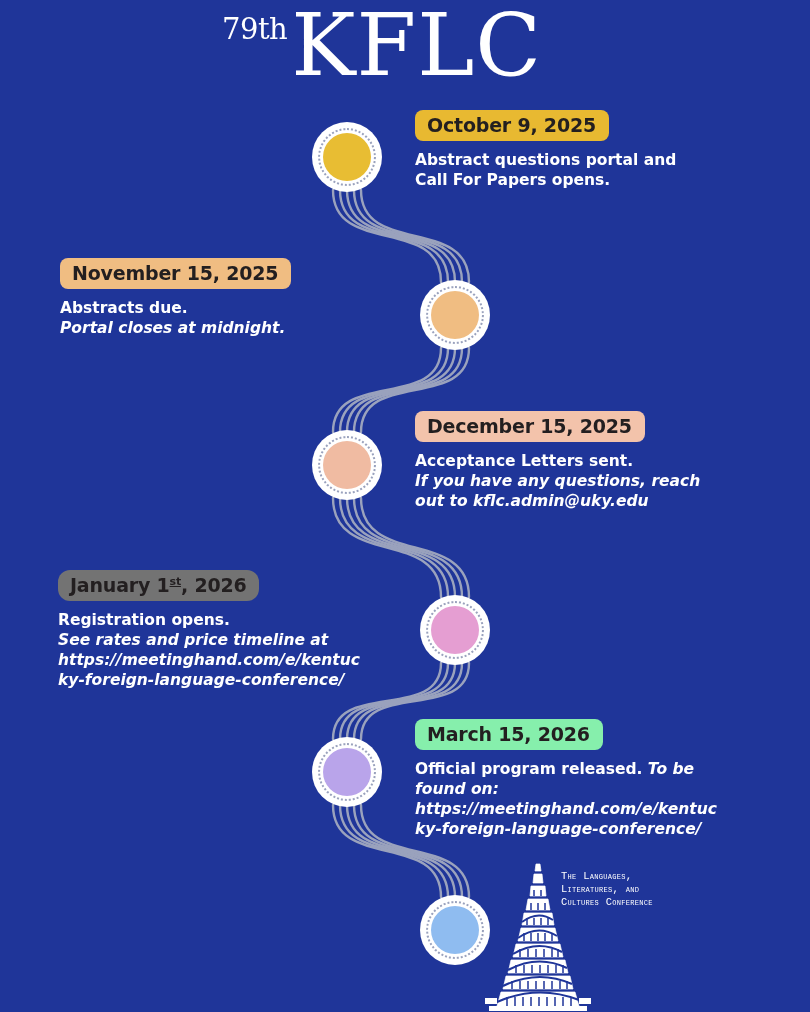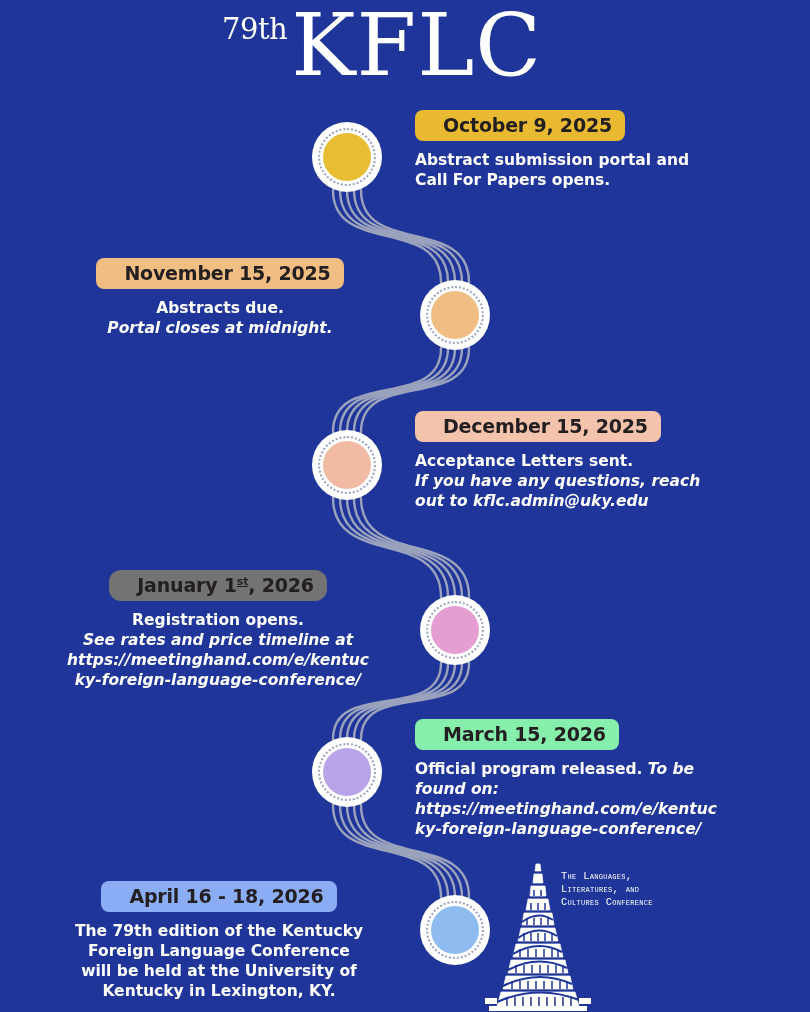--- a/index.html
+++ b/index.html
@@ -83,25 +83,25 @@
   .node .core {
     position: absolute;
     left: 11px; top: 11px;
     width: 48px; height: 48px;
     border-radius: 50%;
   }
 
   
   .entry { position: absolute; }
   .entry.right { text-align: left; }
-  .entry.left  { text-align: center; }
+  .entry.left  { text-align: left; }
 
   .badge {
     display: inline-block;
-    padding: 5px 13px 6px 28px;
+    padding: 5px 13px 6px 12px;
     border-radius: 8px;
     font-size: 19px;
     font-weight: bold;
     color: #231f20;
     line-height: 20px;
     white-space: nowrap;
     letter-spacing: -0.2px;
   }
   .badge sup {
     font-size: 11px;
@@ -210,21 +210,21 @@
     <div class="core" style="background:#b9a4ea;"></div>
   </div>
   <div class="node" style="left:420px; top:895px;">
     <div class="dots"></div>
     <div class="core" style="background:#8fbcf0;"></div>
   </div>
 
   <div class="entry right" style="left:415px; top:110px; width:340px;">
     <div class="badge" style="background:#e8b931;">October 9, 2025</div>
     <div class="desc">
-      <span class="ln">Abstract submission portal and</span>
+      <span class="ln">Abstract questions portal and</span>
       <span class="ln">Call For Papers opens.</span>
     </div>
   </div>
 
   <div class="entry left" style="left:60px; top:258px; width:320px;">
     <div class="badge" style="background:#f0bd82;">November 15, 2025</div>
     <div class="desc">
       <span class="ln">Abstracts due.</span>
       <span class="ln it">Portal closes at midnight.</span>
     </div>
@@ -254,29 +254,20 @@
   <div class="entry right" style="left:415px; top:719px; width:345px;">
     <div class="badge" style="background:#86efac;">March 15, 2026</div>
     <div class="desc">
       <span class="ln"><span>Official program released. </span><span class="it">To be</span></span>
       <span class="ln it">found on:</span>
       <span class="ln it">https://meetinghand.com/e/kentuc</span>
       <span class="ln it">ky-foreign-language-conference/</span>
     </div>
   </div>
 
-  <div class="entry left" style="left:58px; top:881px; width:322px;">
-    <div class="badge" style="background:#8badf5;">April 16 - 18, 2026</div>
-    <div class="desc">
-      <span class="ln">The 79th edition of the Kentucky</span>
-      <span class="ln">Foreign Language Conference</span>
-      <span class="ln">will be held at the University of</span>
-      <span class="ln">Kentucky in Lexington, KY.</span>
-    </div>
-  </div>
 
   <div id="logo-block">
     <svg id="logo-tower" width="110" height="156" viewBox="0 0 110 156" fill="none">
       <g fill="#ffffff" stroke="#ffffff" stroke-width="0.7">
 
         <path d="M14 150 L96 150 L92 136 L18 136 Z"></path>
         <path d="M20 133 L90 133 L87 120 L23 120 Z"></path>
         <path d="M25 117 L85 117 L82 104 L28 104 Z"></path>
         <path d="M30 101 L80 101 L77 88 L33 88 Z"></path>
         <path d="M35 85 L75 85 L72 72 L38 72 Z"></path>

